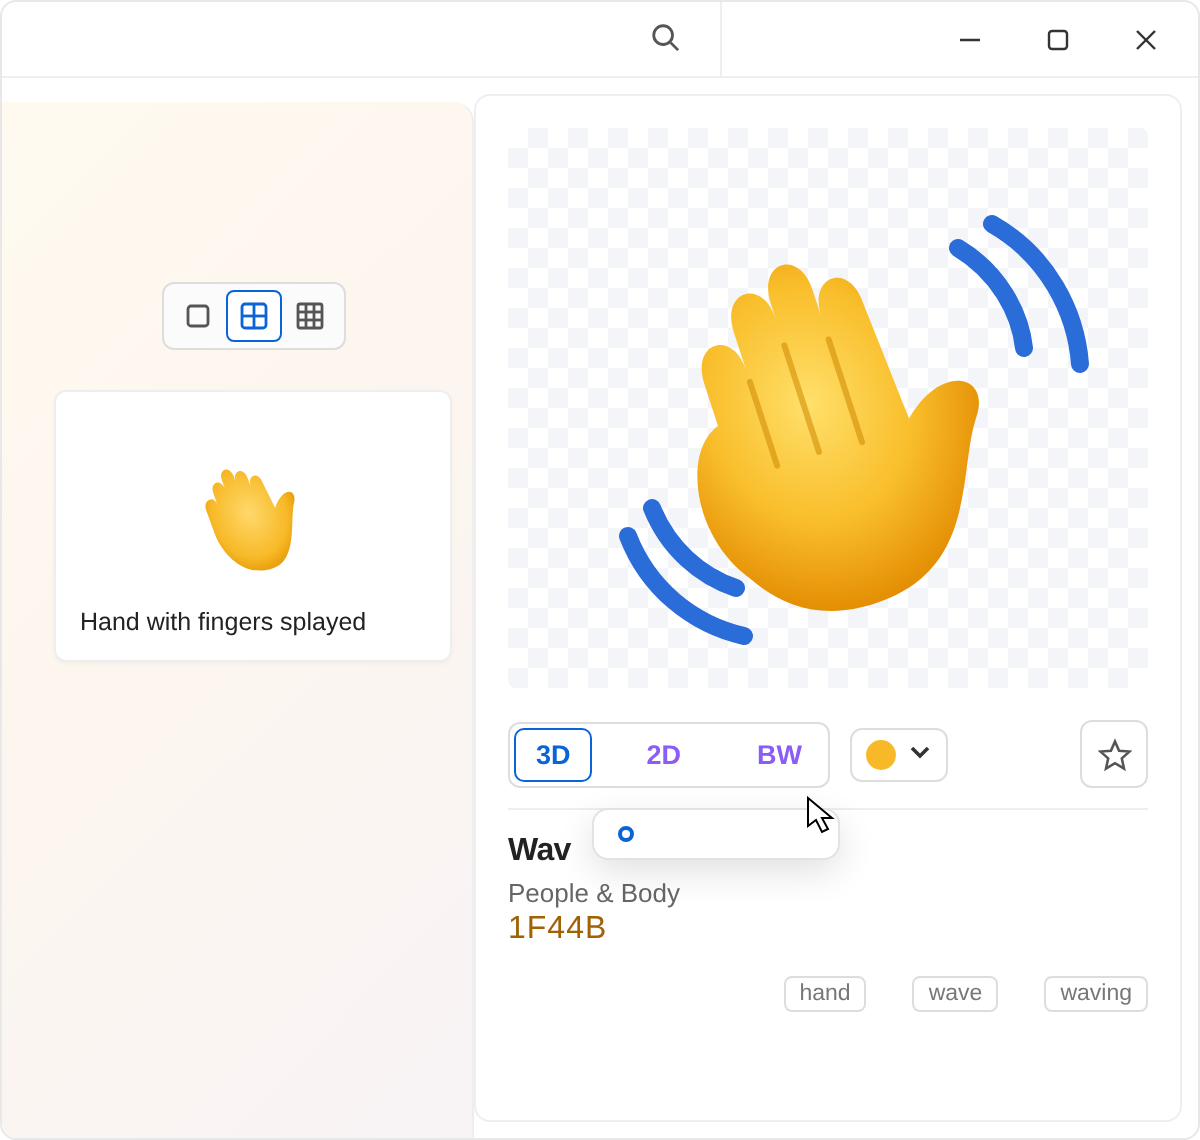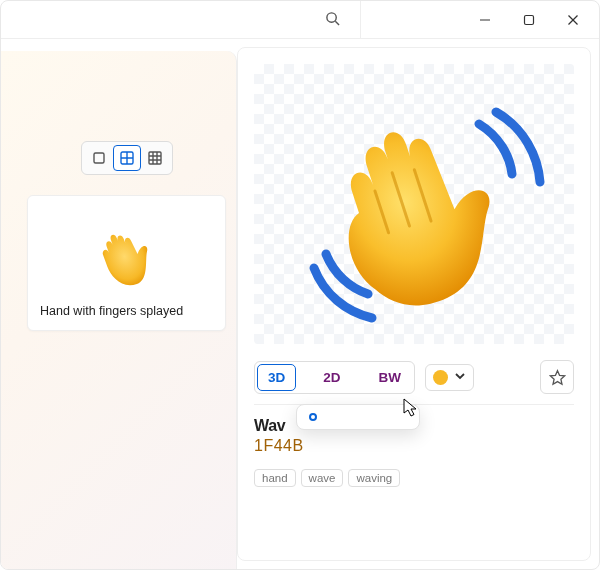--- a/index.html
+++ b/index.html
@@ -121,21 +121,21 @@
   .style-group {
     display: flex; gap: 16px;
     border: 1px solid #ddd;
     border-radius: 6px;
     padding: 2px;
     background: #fff;
   }
   .style-btn {
     font-size: 13.5px;
     font-weight: 600;
-    color: #701a75;
+    color: #8b5cf6;
     padding: 5px 10px;
     border-radius: 5px;
     border: 1.5px solid transparent;
   }
   .style-btn.active { border-color: #0a64d8; color: #0a64d8; }
 
   .color-picker-btn {
     margin-left: 4px;
     border: 1px solid #ddd;
     border-radius: 6px;
@@ -150,21 +150,21 @@
     margin-left: auto;
     width: 34px; height: 34px;
     border: 1px solid #ddd; border-radius: 6px;
     display: flex; align-items: center; justify-content: center;
   }
   .fav-btn svg { width: 17px; height: 17px; stroke: #555; fill: none; stroke-width: 1.5; }
 
   .detail-title { font-size: 16px; font-weight: 650; letter-spacing: -0.3px; }
   .detail-cat { font-size: 13px; color: #666; margin-top: 4px; }
   .detail-code { font-size: 16px; color: #a16207; margin-top: 2px; letter-spacing: 0.5px; }
-  .tags { display: flex; gap: 5px; margin-top: 14px; }
+  .tags { display: flex; gap: 23px; margin-top: 14px; justify-content: flex-end; }
   .tag {
     font-size: 11.5px; color: #777;
     border: 1px solid #ddd; border-radius: 4px;
     padding: 2px 7px;
   }
 
   
   .popover {
     position: absolute;
     left: 58px; top: 356px;
@@ -323,20 +323,21 @@
         </span>
       </div>
       <div class="fav-btn">
         <svg viewBox="0 0 20 20">
             <polygon points="10,2 12.4,7.5 18.5,8 14,12 15.3,18 10,14.8 4.7,18 6,12 1.5,8 7.6,7.5"></polygon>
           </svg>
       </div>
     </div>
 
     <div class="detail-title">Wav</div>
+    <div class="detail-cat">People &amp; Body</div>
     <div class="detail-code">1F44B</div>
     <div class="tags">
       <span class="tag">hand</span>
       <span class="tag">wave</span>
       <span class="tag">waving</span>
     </div>
 
     <div class="popover">
       <span class="tone-wrap sel"><span class="tone" style="background:#f7b928"></span></span>
       <span class="tone-wrap"><span class="tone" style="background:#e9c6a7"></span></span>

